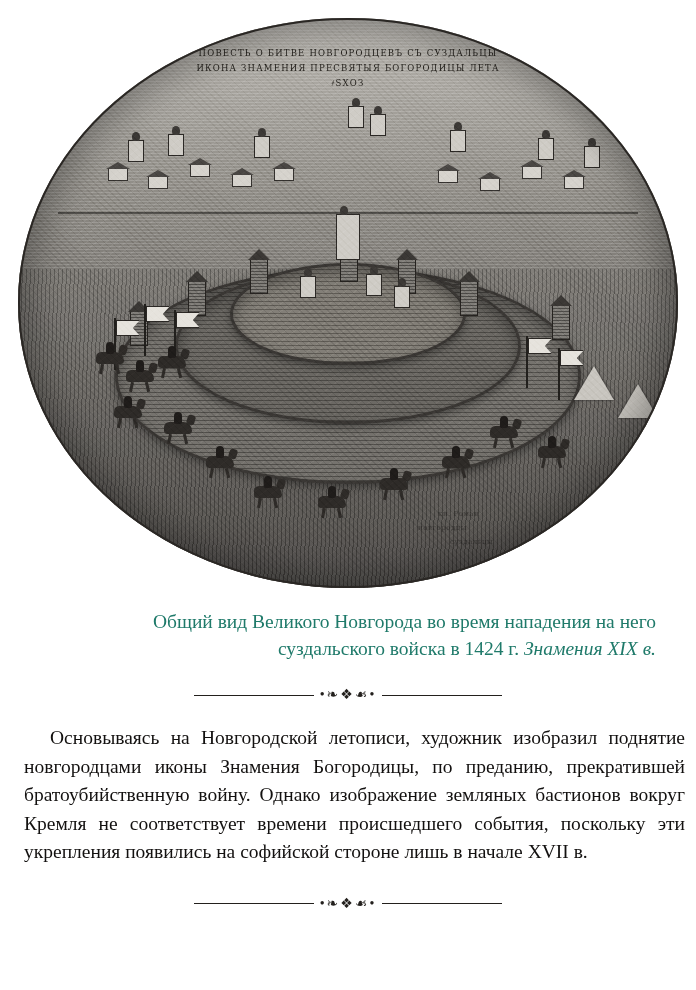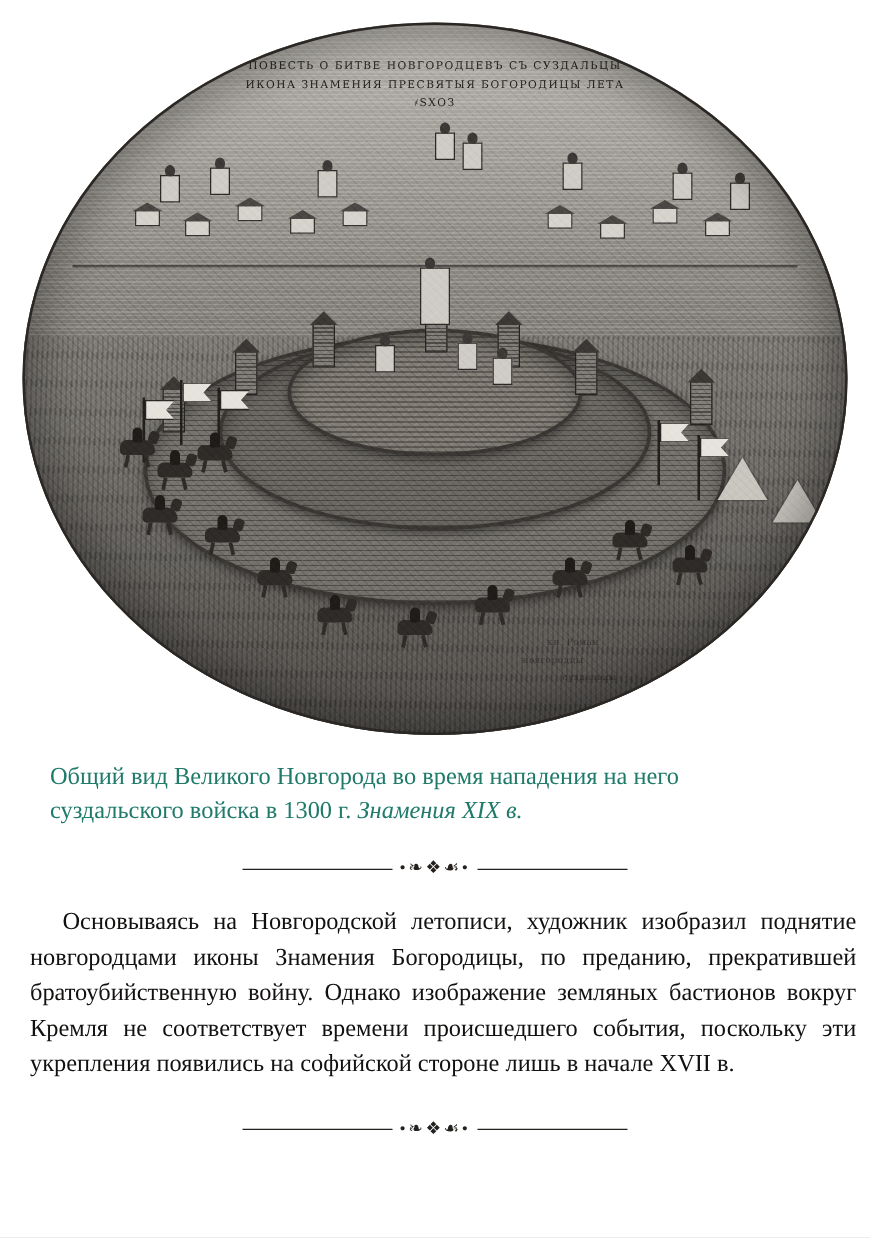--- a/index.html
+++ b/index.html
@@ -242,21 +242,21 @@
     color: #1c1a18;
     font-family: "DejaVu Serif", serif;
     font-size: 7px;
     opacity: 0.55;
     letter-spacing: 0.5px;
   }
 
   
   .caption {
     margin: 8px 40px 0 40px;
-    text-align: left;
+    text-align: right;
     color: #1f7a6a;
     font-size: 19.5px;
     line-height: 27px;
   }
   .caption .src {
     font-style: italic;
   }
 
   
   .ornament {
@@ -432,21 +432,21 @@
 
         <div class="hatch-fine"></div>
         <div class="vignette"></div>
       </div>
       <div class="oval-border"></div>
     </div>
   </div>
 
   <div class="caption">
     <span>Общий вид Великого Новгорода во время нападения на него</span><br>
-    <span>суздальского войска в 1300 г. </span><span class="src">Знамения XIX в.</span>
+    <span>суздальского войска в 1424 г. </span><span class="src">Знамения XIX в.</span>
   </div>
 
   <div class="ornament">
     <span class="rule"></span>
     <span class="glyphs">•❧❖☙•</span>
     <span class="rule"></span>
   </div>
 
   <div class="body-text">
     <p>Основываясь на Новгородской летописи, художник изобразил поднятие новгородцами иконы Знамения Богородицы, по преданию, прекратившей братоубийственную войну. Однако изображение земляных бастионов вокруг Кремля не соответствует времени происшедшего события, поскольку эти укрепления появились на софийской стороне лишь в начале XVII в.</p>

